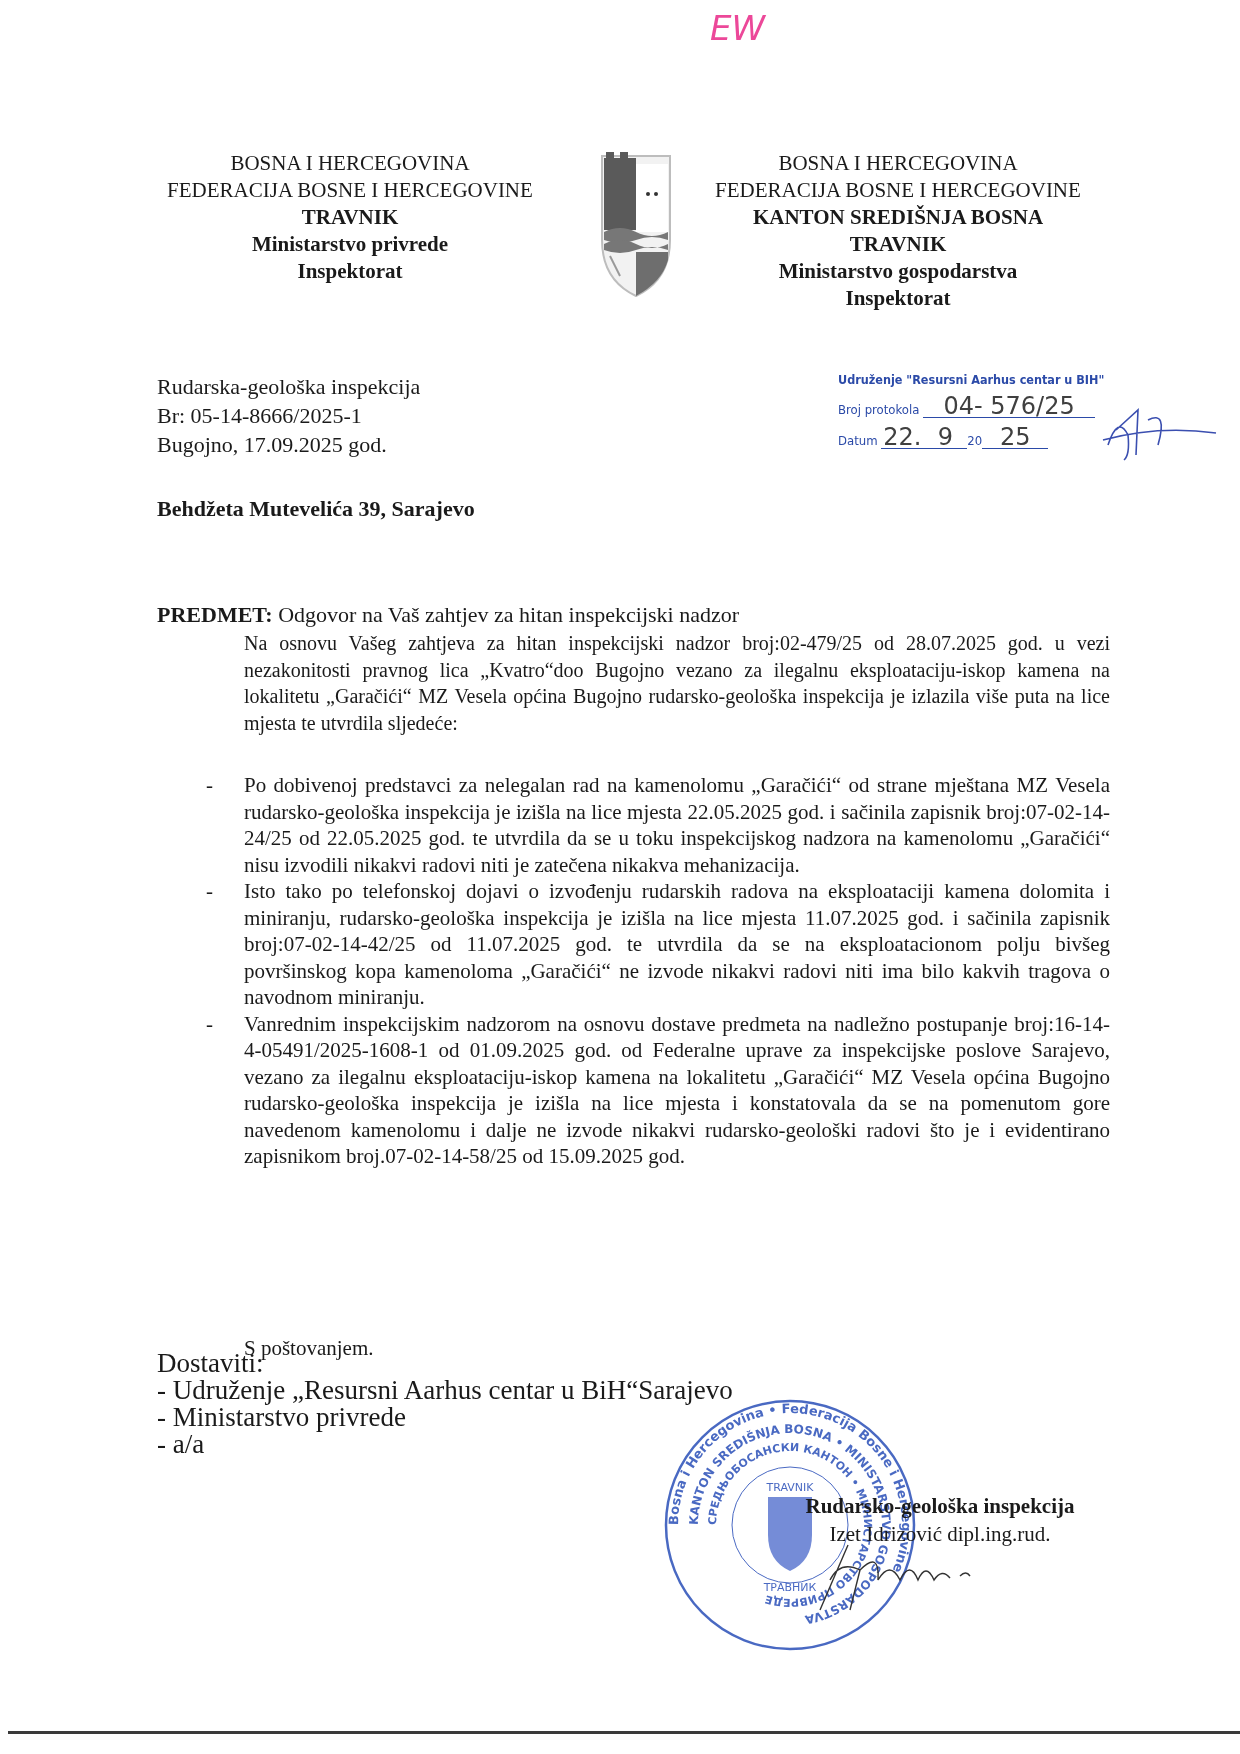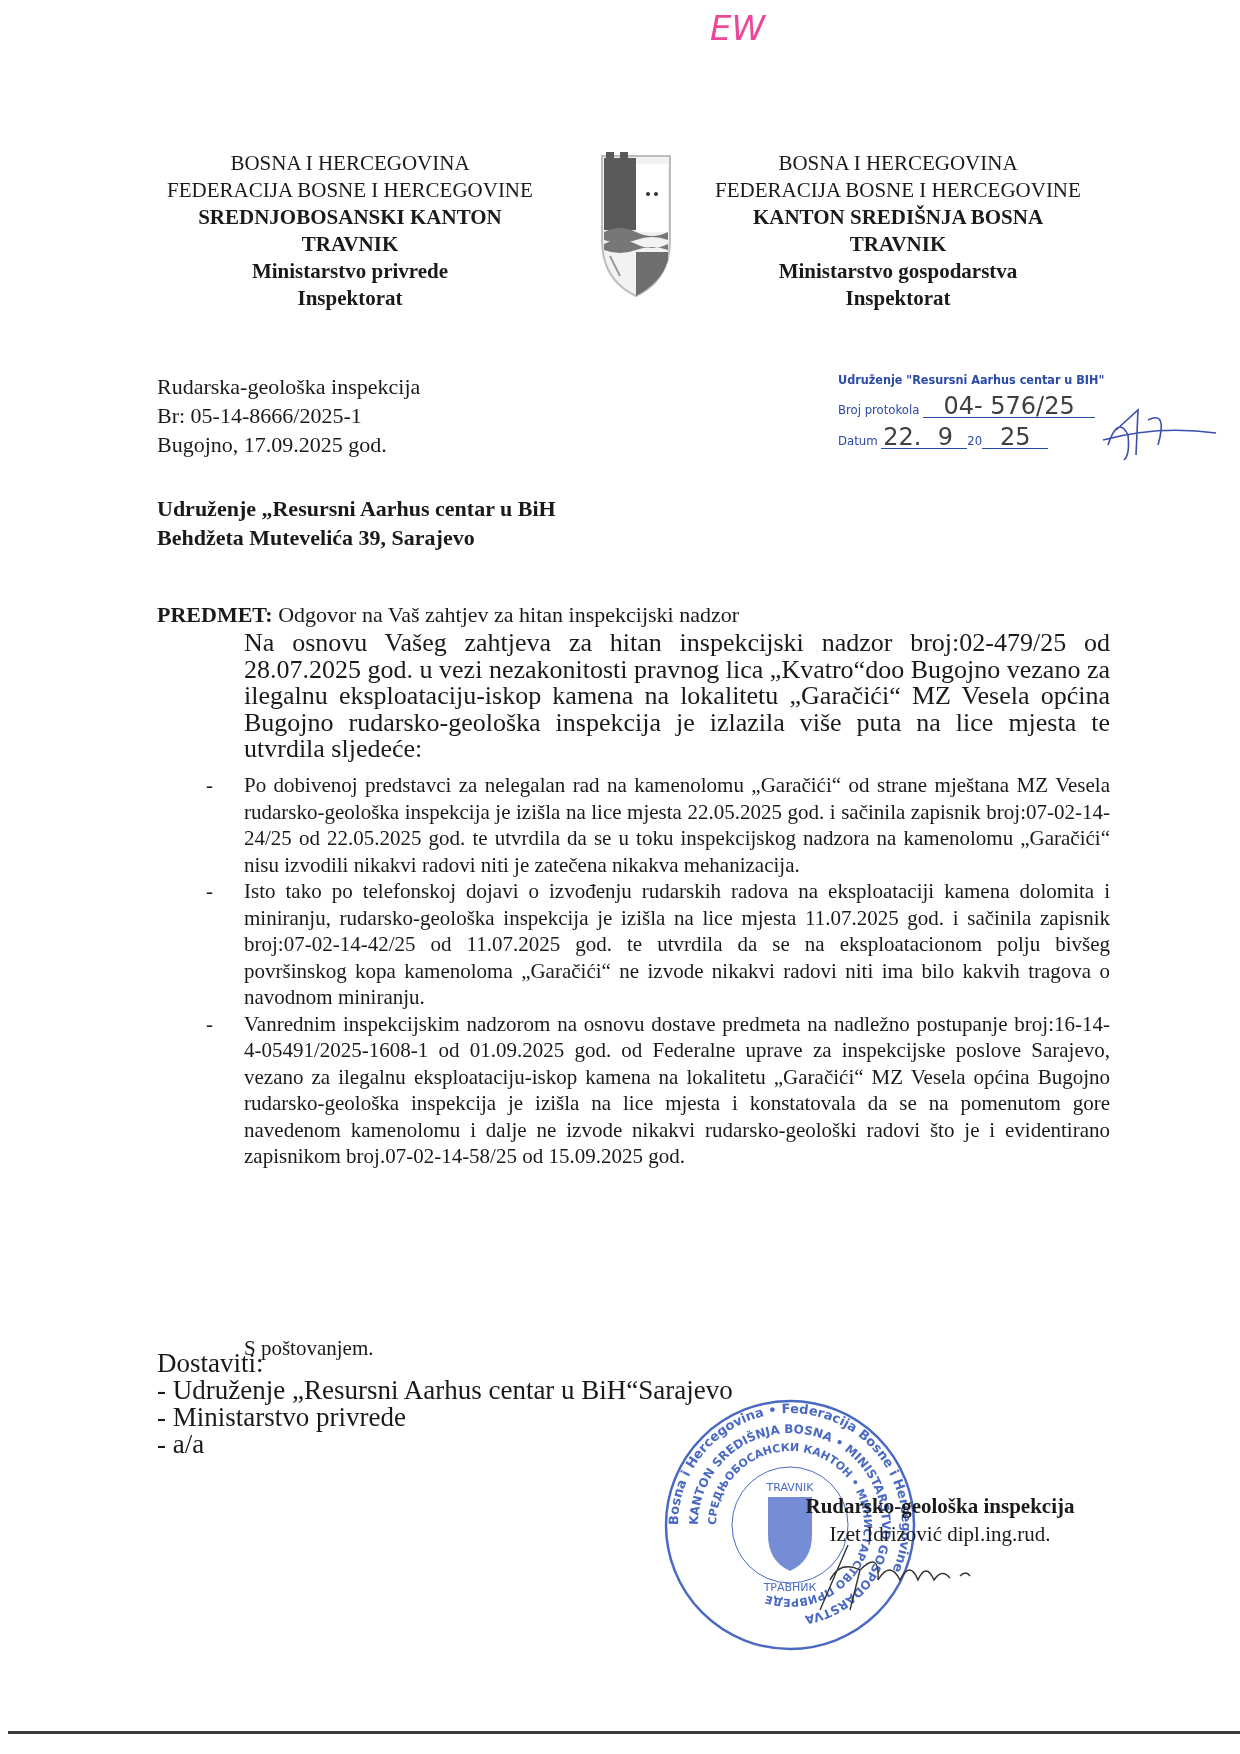--- a/index.html
+++ b/index.html
@@ -7,21 +7,21 @@
          font-family: "Liberation Serif", "DejaVu Serif", serif; color: #1a1a1a; }
   .abs { position: absolute; }
   .hw { font-family: "DejaVu Sans", sans-serif; color: #ec4899; font-size: 34px; font-style: italic; }
   .hdr { text-align: center; font-size: 21px; line-height: 27px; }
   .hdr .b { font-weight: bold; }
   .hdr div { white-space: nowrap; }
   .meta { font-size: 22px; line-height: 29px; }
   .addr { font-size: 22px; line-height: 29px; font-weight: bold; }
   .subj { font-size: 22px; line-height: 29px; margin-top: 28px; }
   .subj b { font-weight: bold; }
-  .para { font-size: 26px; line-height: 26.5px; text-align: justify; }
+  .para { font-size: 20px; line-height: 26.5px; text-align: justify; }
   .bullets { font-size: 21px; line-height: 26.5px; text-align: justify; }
   .bullets .item { position: relative; padding-left: 0; margin: 0; }
   .bullets .dash { position: absolute; left: -38px; top: 0; }
   .closing { font-size: 21px; }
   .dost { font-size: 27px; line-height: 27px; }
   .sig { font-size: 21px; line-height: 28px; text-align: center; }
   .sig .t { font-weight: bold; }
   .reg { color: #2b4aa8; font-family: "DejaVu Sans Condensed", "DejaVu Sans", sans-serif; font-size: 13px; }
   .reg .title { font-weight: bold; font-size: 12.5px; }
   .reg .line { display: inline-block; border-bottom: 1.5px solid #2b4aa8; text-align: center;
@@ -29,21 +29,20 @@
   .bottom-rule { left: 8px; width: 1232px; top: 1731px; height: 3px; background: #3a3a3a; }
 </style>
 </head>
 <body>
 
 <div class="abs hw" style="left:710px; top:8px;">EW</div>
 
 <div class="abs hdr" style="left:140px; width:420px; top:150px;">
   <div>BOSNA I HERCEGOVINA</div>
   <div>FEDERACIJA BOSNE I HERCEGOVINE</div>
-  <div class="b">SREDNJOBOSANSKI KANTON</div>
   <div class="b">TRAVNIK</div>
   <div class="b">Ministarstvo privrede</div>
   <div class="b">Inspektorat</div>
 </div>
 
 <div class="abs" style="left:596px; top:150px; width:80px; height:150px;">
   <svg width="80" height="150" viewBox="0 0 80 150">
     <path d="M6 6 L74 6 L74 90 Q74 130 40 146 Q6 130 6 90 Z" fill="#f2f2f2" stroke="#bdbdbd" stroke-width="2"></path>
     <path d="M8 8 L10 8 L10 2 L18 2 L18 8 L24 8 L24 2 L32 2 L32 8 L40 8 L40 80 L8 80 Z" fill="#5a5a5a"></path>
     <path d="M40 14 L72 14 L72 82 L40 82 Z" fill="#ffffff"></path>
@@ -83,21 +82,20 @@
   </div>
 </div>
 
 <div class="abs" style="left:1098px; top:405px; width:120px; height:60px;">
   <svg width="120" height="60" viewBox="0 0 120 60">
     <path d="M10 40 Q20 10 30 30 Q32 50 26 55 M18 25 L40 5 L38 50 M5 35 Q60 20 118 28 M50 15 Q70 5 60 40" fill="none" stroke="#3b4fb0" stroke-width="1.6"></path>
   </svg>
 </div>
 
 <div class="abs addr" style="left:157px; top:494px;">
-  <div>Udruženje „Resursni Aarhus centar u BiH</div>
   <div>Behdžeta Mutevelića 39, Sarajevo</div>
 </div>
 
 <div class="abs subj" style="left:157px; top:572px; white-space:nowrap;">
   <b>PREDMET:</b><span> Odgovor na Vaš zahtjev za hitan inspekcijski nadzor</span>
 </div>
 
 <div class="abs para" style="left:244px; width:866px; top:630px;">Na osnovu Vašeg zahtjeva za hitan inspekcijski nadzor broj:02-479/25 od 28.07.2025 god. u vezi nezakonitosti pravnog lica „Kvatro“doo Bugojno vezano za ilegalnu eksploataciju-iskop kamena na lokalitetu „Garačići“ MZ Vesela općina Bugojno rudarsko-geološka inspekcija je izlazila više puta na lice mjesta te utvrdila sljedeće:</div>
 
 <div class="abs bullets" style="left:244px; width:866px; top:772px;">

